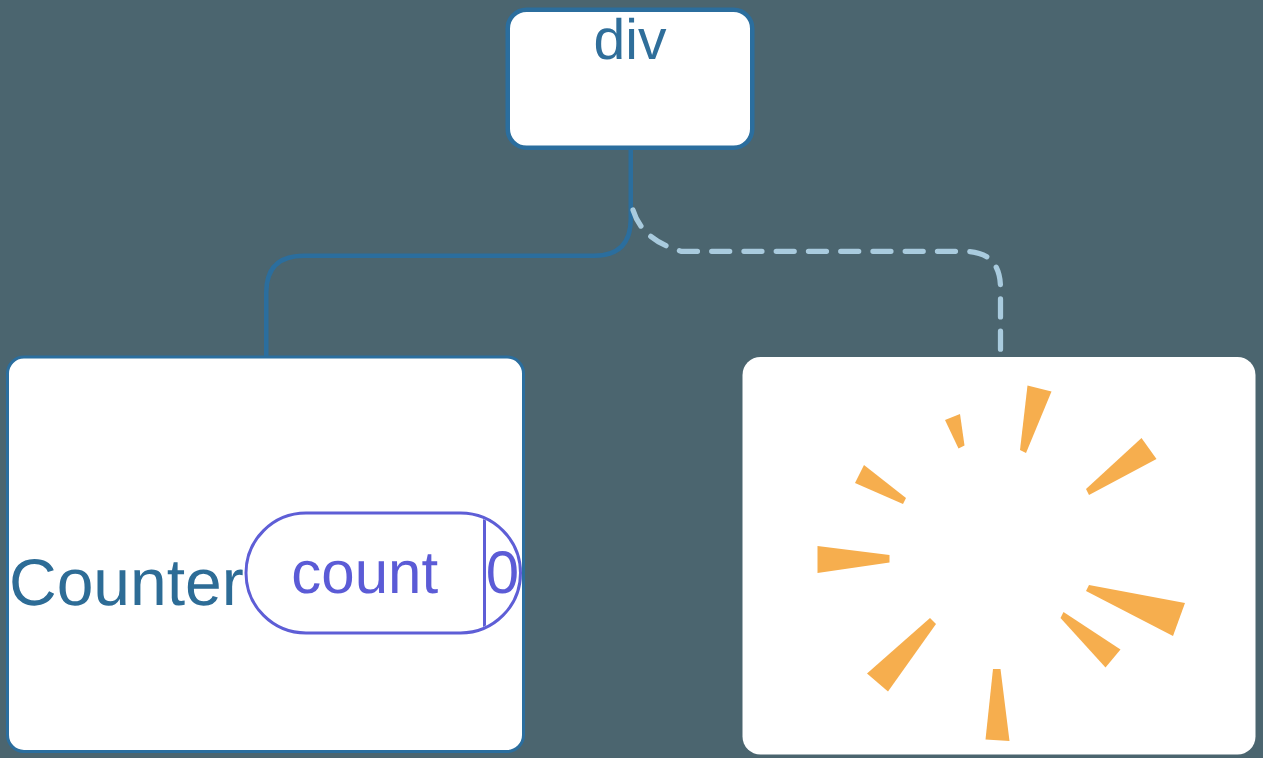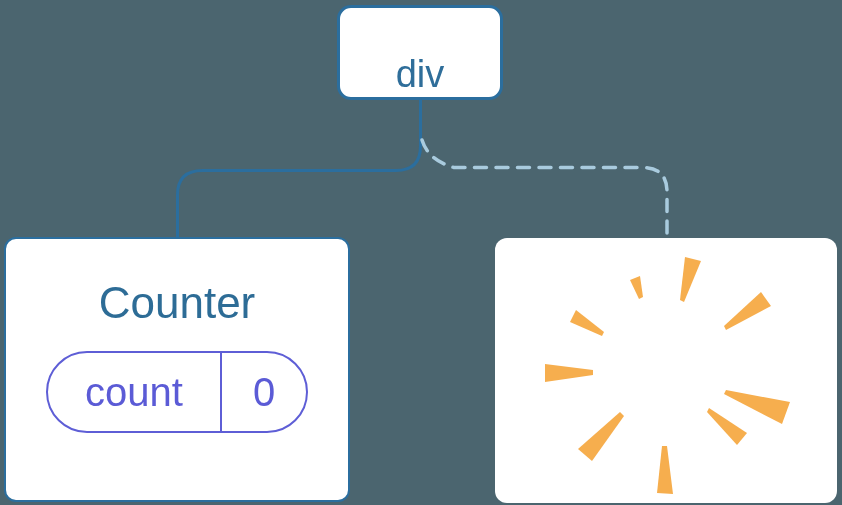--- a/index.html
+++ b/index.html
@@ -21,21 +21,21 @@
     box-sizing: border-box;
   }
   .node-div {
     left: 337px;
     top: 5px;
     width: 166px;
     height: 95px;
     border: 3px solid #2B6E9E;
     border-radius: 14px;
     display: flex;
-    align-items: flex-end;
+    align-items: flex-start;
     justify-content: center;
   }
   .node-div .label {
     color: #2F6E9A;
     font-size: 38px;
     font-weight: 500;
     line-height: 1;
     padding-bottom: 4px;
   }
   .connector-layer {
@@ -47,21 +47,21 @@
     pointer-events: none;
   }
   .node-counter {
     left: 4px;
     top: 237px;
     width: 346px;
     height: 265px;
     border: 2.5px solid #2B6E9E;
     border-radius: 12px;
     display: flex;
-    flex-direction: column;
+    flex-direction: row;
     align-items: center;
   }
   .counter-title {
     margin-top: 40px;
     font-size: 44px;
     font-weight: 500;
     line-height: 1.1;
     color: #2D6C96;
   }
   .state-pill {

